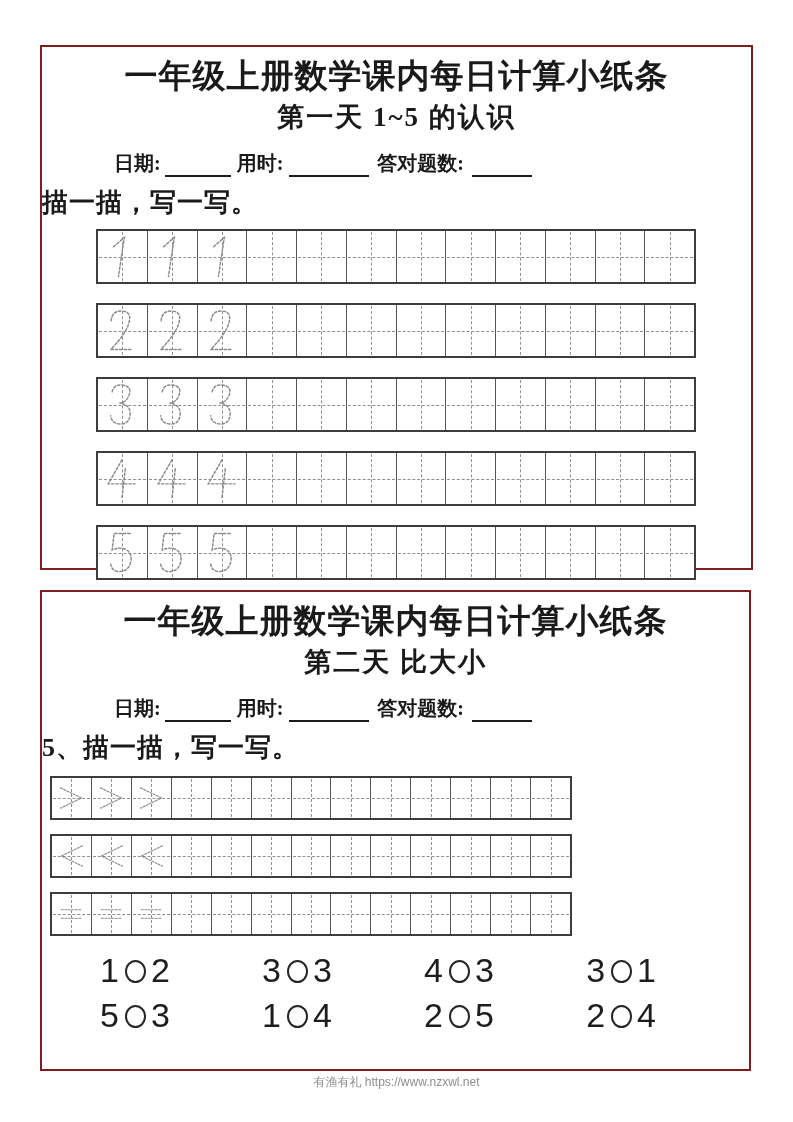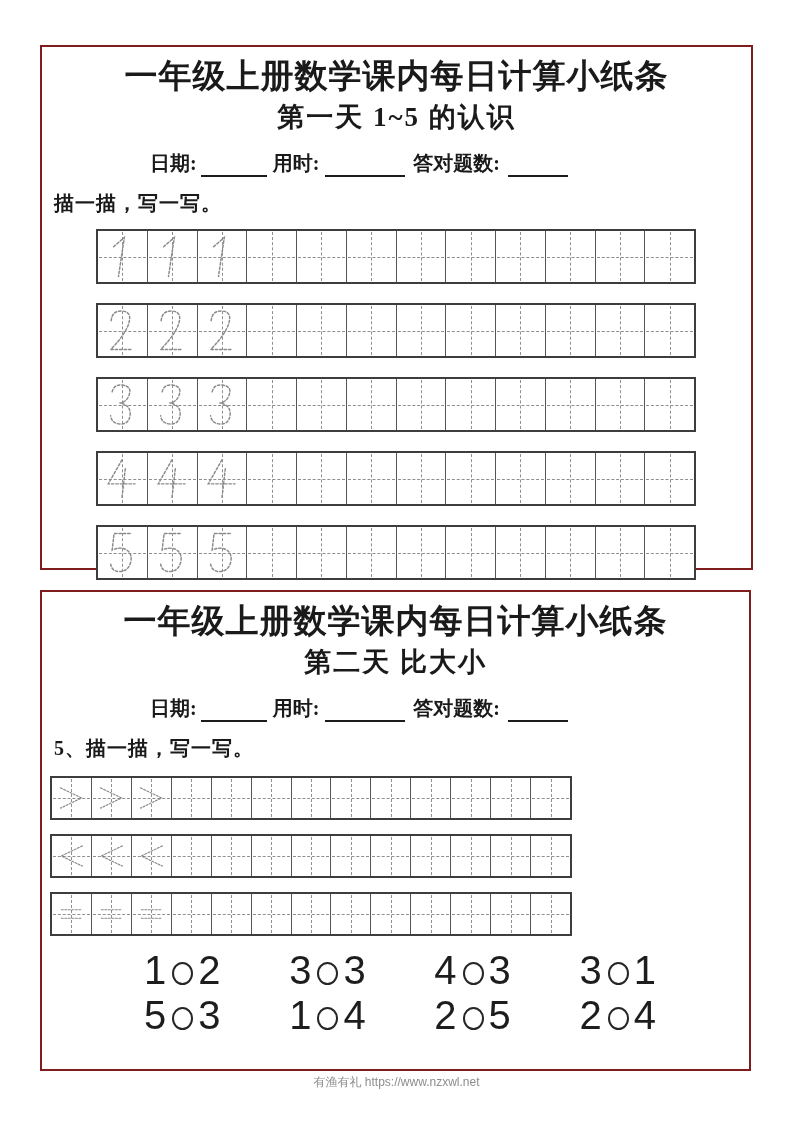--- a/index.html
+++ b/index.html
@@ -17,32 +17,32 @@
 
   .title {
     text-align:center; font-weight:bold; font-size:33px; line-height:42px;
     letter-spacing:1px; margin-top:8px;
   }
   .subtitle {
     text-align:center; font-weight:bold; font-size:27px; line-height:36px;
     margin-top:2px; letter-spacing:2px;
   }
   .date-line {
-    display:flex; align-items:flex-end; margin:14px 0 0 108px;
+    display:flex; align-items:flex-end; margin:14px 0 0 72px;
     font-weight:bold; font-size:20px; line-height:28px; height:28px;
   }
   .blank {
     display:inline-block; border-bottom:2px solid #1c1c1c; height:24px;
     box-sizing:border-box;
   }
   .blank-1 { width:66px; margin:0 6px 0 4px; }
   .blank-2 { width:80px; margin:0 8px 0 6px; }
   .blank-3 { width:60px; margin-left:8px; }
   .instruction {
-    font-weight:bold; font-size:20px; line-height:36px; margin:8px 0 0 12px;
+    font-weight:bold; font-size:26px; line-height:36px; margin:8px 0 0 0;
     letter-spacing:1px;
     font-family:Liberation Serif, serif;
   }
   
   .grid { margin-left:54px; }
   #grid1 { width:600px; margin-top:8px; }
   #grid2 { width:522px; margin-left:8px; margin-top:10px; }
   .trace-row {
     display:flex; border:2px solid #3d3d3d; background:#fff; box-sizing:content-box;
   }
@@ -58,21 +58,21 @@
   .trace-cell::after {
     content:""; position:absolute; top:1px; bottom:1px; left:50%;
     border-left:1px dashed #8f8f8f;
   }
   .trace-glyph { position:absolute; left:0; top:0; width:100%; height:100%; z-index:2; }
   
   .problems {
     display:flex; justify-content:space-between; align-items:center;
     padding:0 92px 0 58px;
     font-family:"Liberation Sans","DejaVu Sans",sans-serif;
-    font-size:40px; line-height:40px; color:#1d1d1d; font-weight:normal;margin-left:44px;
+    font-size:34px; line-height:40px; color:#1d1d1d; font-weight:normal;
   }
   .problems-row-1 { margin-top:8px; }
   .problems-row-2 { margin-top:5px; }
   .problem { white-space:nowrap; letter-spacing:1px; }
   .compare-circle {
     display:inline-block; width:21px; height:23px; border:2px solid #262626;
     border-radius:50%; margin:0 5px; vertical-align:-1px; box-sizing:border-box;
   }
   .footer {
     position:absolute; left:0; right:0; top:1074px; text-align:center;

